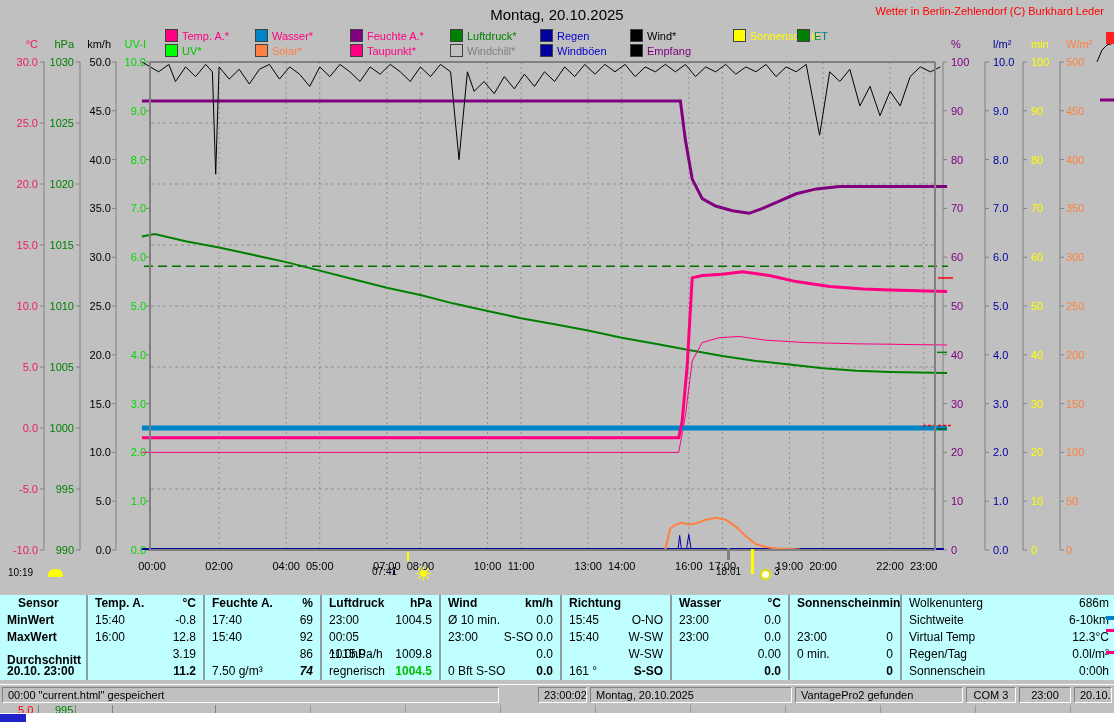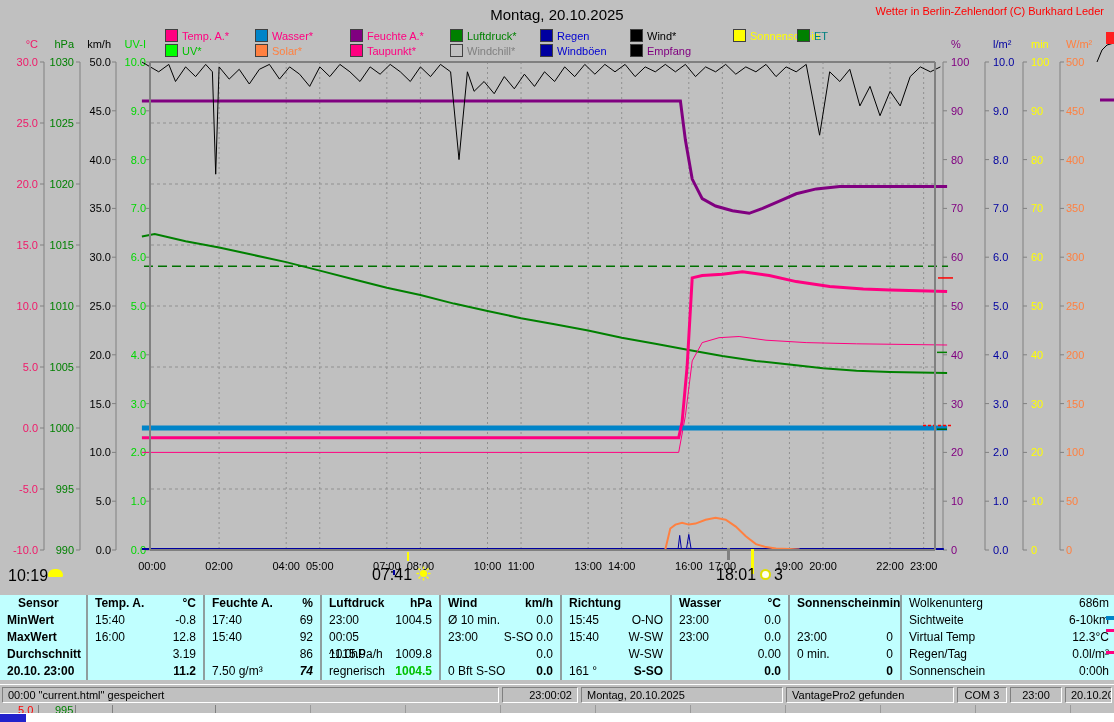--- a/index.html
+++ b/index.html
@@ -6,21 +6,21 @@
   body{width:1114px;height:722px;position:relative;background:#C0C0C0;
        font-family:"Liberation Sans",sans-serif;overflow:hidden;-webkit-font-smoothing:none}
   .abs{position:absolute}
   #page-title{top:6px;left:0;right:0;text-align:center;font-size:15px;color:#000}
   #copyright{top:5px;right:10px;font-size:11px;color:#FF0000}
   .legend-item{height:13px;display:flex;align-items:center;font-size:11px;white-space:nowrap}
   .legend-box{width:11px;height:11px;border:1px solid #404040;margin-right:4px;flex:0 0 auto}
   .ax-unit{font-size:11px;white-space:nowrap}
   .ax-lab{font-size:11px;white-space:nowrap;line-height:12px}
   .xlab{font-size:11px;color:#000;text-align:center;white-space:nowrap}
-  .ann{font-size:16px;color:#000;white-space:nowrap}
+  .ann{font-size:10px;color:#000;white-space:nowrap}
   #wxtable{top:595px;left:0;width:1114px;height:85px;background:#C0FFFF}
   .tcol{position:absolute;top:0;height:85px;border-right:2px solid #8F9F9F;box-sizing:border-box;
         font-size:12px;color:#000}
   .trow{height:17px;line-height:17px;display:flex;justify-content:space-between;
         padding:0 7px;white-space:nowrap}
   #statusbar{top:684px;left:0;width:1114px;height:20px;background:#C0C0C0;
              border-top:1px solid #FFFFFF;display:flex;gap:3px;padding:2px 2px 0 2px;box-sizing:border-box}
   .sseg{height:16px;line-height:15px;font-size:11px;color:#000;background:#C0C0C0;
         border:1px solid;border-color:#808080 #FFFFFF #FFFFFF #808080;
         padding:0 5px;box-sizing:border-box;white-space:nowrap;overflow:hidden}
@@ -383,21 +383,21 @@
         <span></span>
       </div>
       <div class="trow abs" style="position: absolute; top: 17px; left: 0px; right: 0px;">
         <span style="font-weight: bold;">MinWert</span>
         <span></span>
       </div>
       <div class="trow abs" style="position: absolute; top: 34px; left: 0px; right: 0px;">
         <span style="font-weight: bold;">MaxWert</span>
         <span></span>
       </div>
-      <div class="trow abs" style="position: absolute; top: 51px; left: 0px; right: 0px;">
+      <div class="trow abs" style="position: absolute; top: 57px; left: 0px; right: 0px;">
         <span style="font-weight: bold;">Durchschnitt</span>
         <span></span>
       </div>
       <div class="trow abs" style="position: absolute; top: 68px; left: 0px; right: 0px;">
         <span style="font-weight: bold;">20.10. 23:00</span>
         <span></span>
       </div>
     </div>
     <div class="tcol" style="position: absolute; left: 88px; width: 117px;">
       <div class="trow abs" style="position: absolute; top: 0px; left: 0px; right: 0px;">
@@ -572,21 +572,21 @@
       </div>
       <div class="trow abs" style="position: absolute; top: 68px; left: 0px; width: 200px;">
         <span>Sonnenschein</span>
         <span>0:00h</span>
       </div>
     </div>
   </div>
 
 <div class="abs" id="statusbar">
     <div class="sseg" style="width: 497px; text-align: left;">00:00  "current.html"  gespeichert</div>
-    <div class="sseg" style="width: 76px; text-align: right;">23:00:02</div>
+    <div class="sseg" style="width: 49px; text-align: right; margin-left: 36px;">23:00:02</div>
     <div class="sseg" style="width: 202px; text-align: left;">Montag, 20.10.2025</div>
     <div class="sseg" style="width: 168px; text-align: left;">VantagePro2 gefunden</div>
     <div class="sseg" style="width: 50px; text-align: center;">COM 3</div>
     <div class="sseg" style="width: 52px; text-align: center;">23:00</div>
     <div class="sseg" style="width: 68px; text-align: center; flex: 1 1 0%;">20.10.2025</div>
   </div>
 
 <div class="abs" id="bottom-strip">
     <div class="bs-lab" style="position: absolute; left: 18px; color: rgb(255, 0, 0);">5.0</div>
     <div class="bs-lab" style="position: absolute; left: 55px; color: rgb(0, 128, 0);">995</div>

